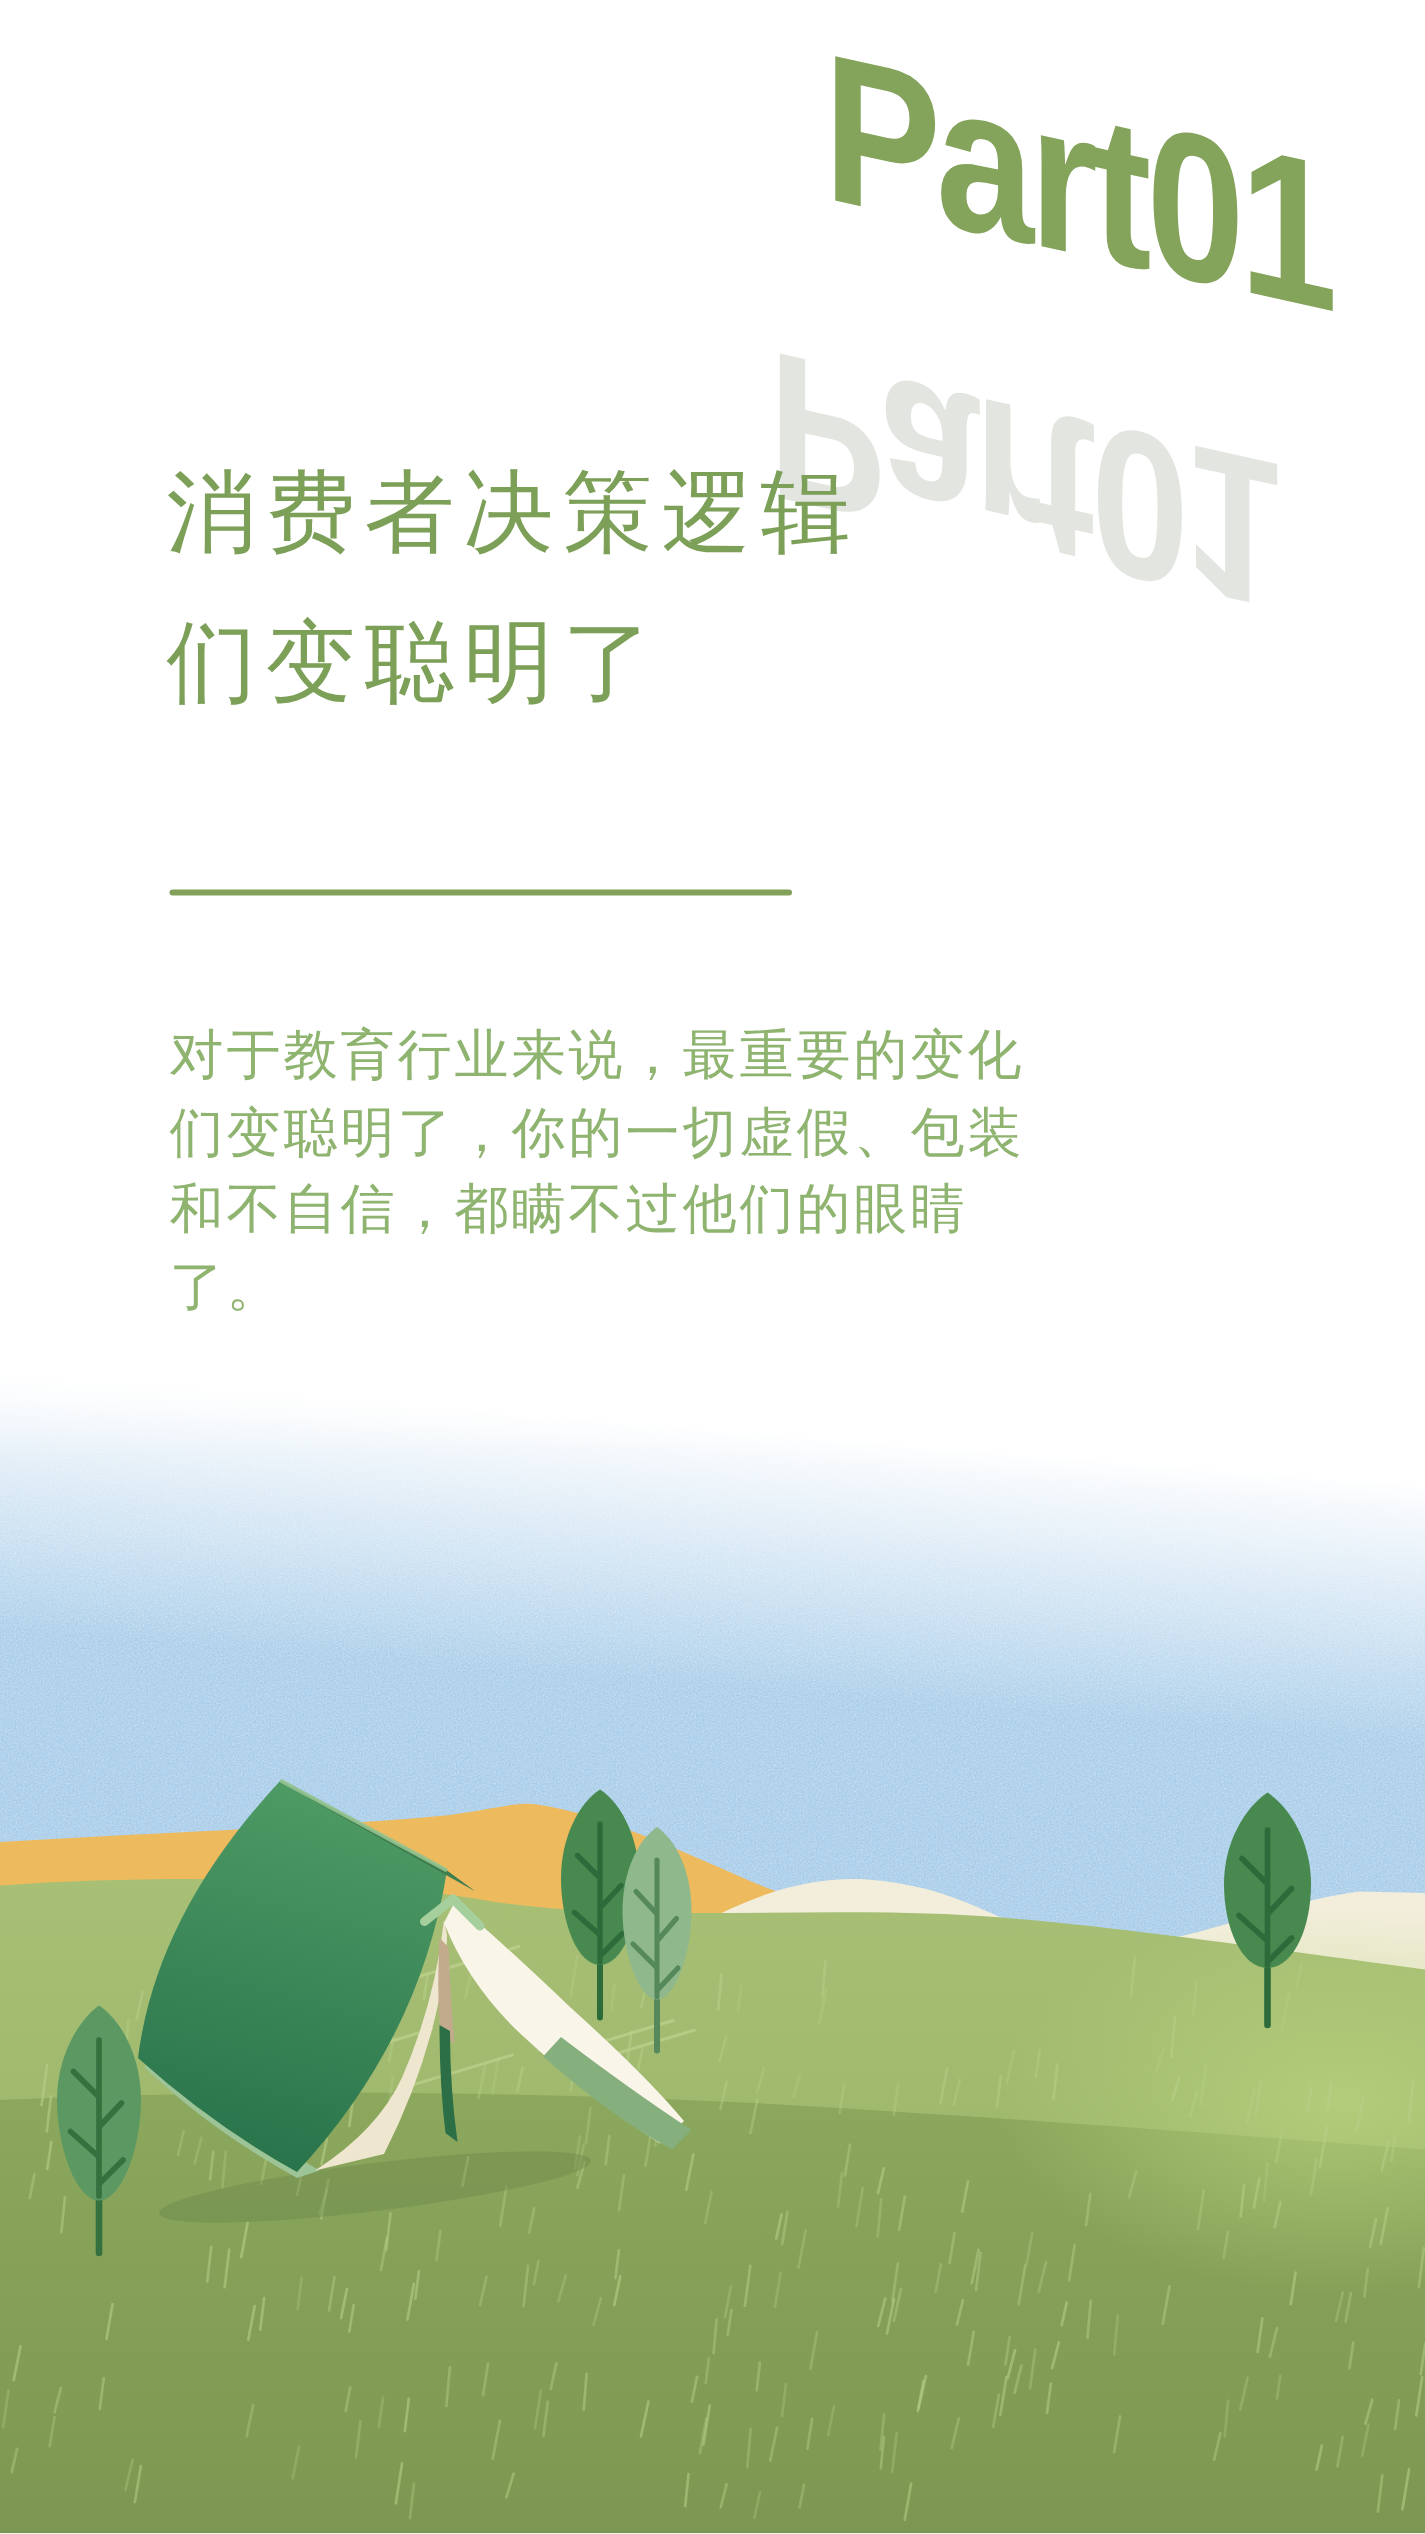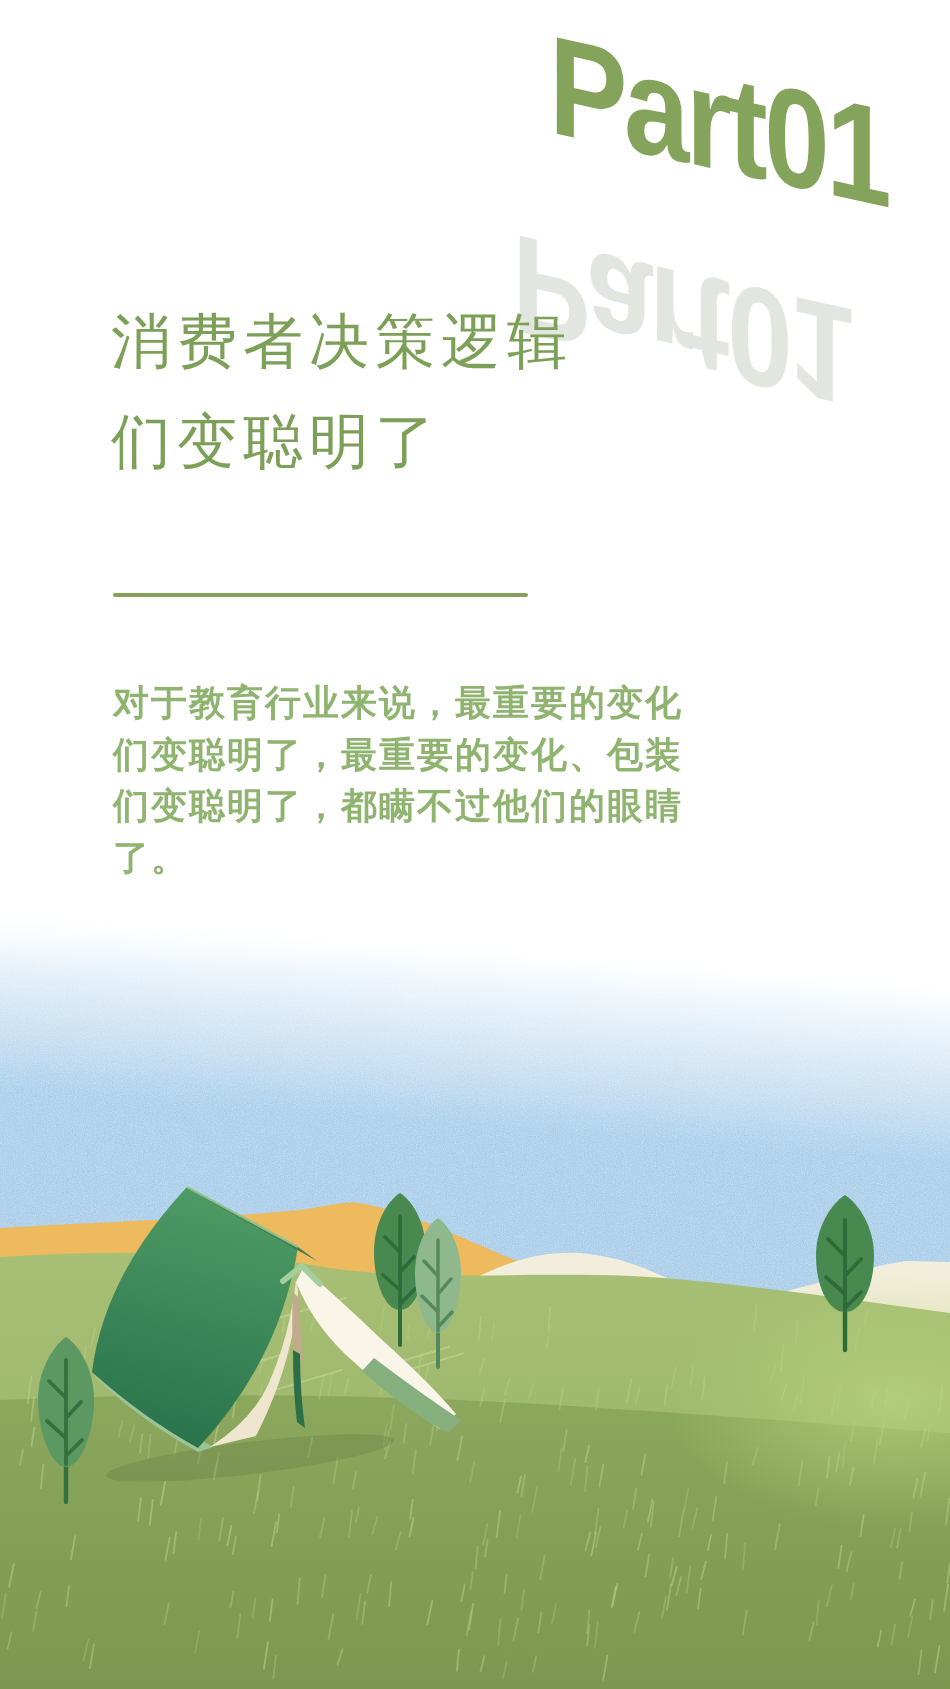--- a/index.html
+++ b/index.html
@@ -32,21 +32,21 @@
   }
   
   .divider{
     position:absolute;left:113px;top:593px;width:415px;height:4px;
     background:var(--divider);border-radius:2px;z-index:3;
   }
   
   .body-text{
     position:absolute;left:113px;top:677px;z-index:3;
     font-size:36px;line-height:51.5px;letter-spacing:2px;
-    color:var(--paragraph);white-space:nowrap;font-weight:bold;
+    color:var(--paragraph);white-space:nowrap;font-weight:normal;
   }
   
   .scene{position:absolute;left:0;top:880px;width:950px;height:809px;z-index:1;}
 </style>
 </head>
 <body>
 
 <div class="page">
 
   <div class="part-reflection">Part01</div>
@@ -54,22 +54,22 @@
 
   <div class="headline">
     <div>消费者决策逻辑</div>
     <div>们变聪明了</div>
   </div>
 
   <div class="divider"></div>
 
   <div class="body-text">
     <div>对于教育行业来说，最重要的变化</div>
-    <div>们变聪明了，最重要的变化、包装</div>
-    <div>们变聪明了，都瞒不过他们的眼睛</div>
+    <div>们变聪明了，你的一切虚假、包装</div>
+    <div>和不自信，都瞒不过他们的眼睛</div>
     <div>了。</div>
   </div>
 
   <svg class="scene" viewBox="0 0 950 809" xmlns="http://www.w3.org/2000/svg">
     <defs>
       <linearGradient id="skyGrad" x1="58%" y1="0%" x2="42%" y2="100%">
         <stop offset="0" stop-color="#FFFFFF"></stop>
         <stop offset="0.16" stop-color="#FFFFFF"></stop>
         <stop offset="0.52" stop-color="#A7CCE9"></stop>
         <stop offset="1" stop-color="#A3C9E7"></stop>

